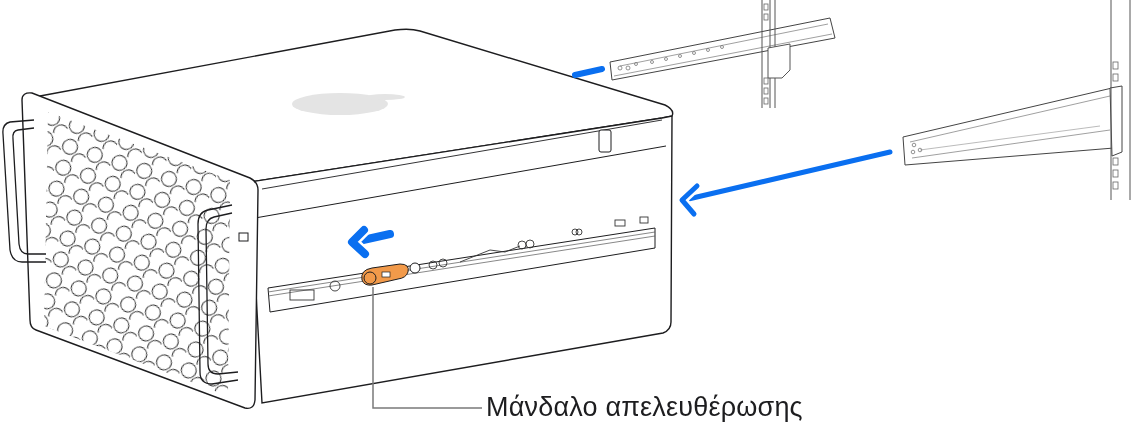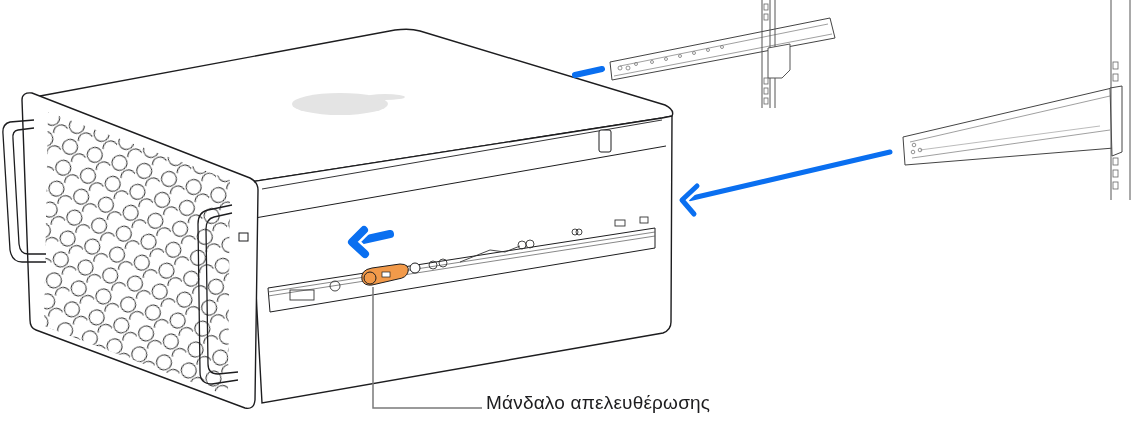--- a/index.html
+++ b/index.html
@@ -1,18 +1,18 @@
 <!DOCTYPE html>
 <html><head>
 <meta charset="utf-8">
 <style>
   html,body{margin:0;padding:0;background:#ffffff;}
   body{width:1141px;height:434px;position:relative;overflow:hidden;font-family:"Liberation Sans",sans-serif;}
   #diagram{position:absolute;left:0;top:0;width:1141px;height:434px;}
-  .callout-label{position:absolute;left:486px;top:392px;font-size:19px;color:#1d1d1f;letter-spacing:0.2px;white-space:nowrap;font-family:"Liberation Sans",sans-serif;}
+  .callout-label{position:absolute;left:486px;top:392px;font-size:27px;color:#1d1d1f;letter-spacing:0.2px;white-space:nowrap;font-family:"Liberation Sans",sans-serif;}
 </style>
 </head>
 <body>
 
 <svg id="diagram" viewBox="0 0 1141 434" xmlns="http://www.w3.org/2000/svg">
   <defs>
     <pattern id="holes" x="0" y="0" width="26" height="22" patternUnits="userSpaceOnUse" patternTransform="rotate(18)">
       <circle cx="8" cy="8" r="7.5" fill="none" stroke="#222" stroke-width="1"></circle>
       <circle cx="21" cy="19" r="7.5" fill="none" stroke="#222" stroke-width="1"></circle>
     </pattern>

